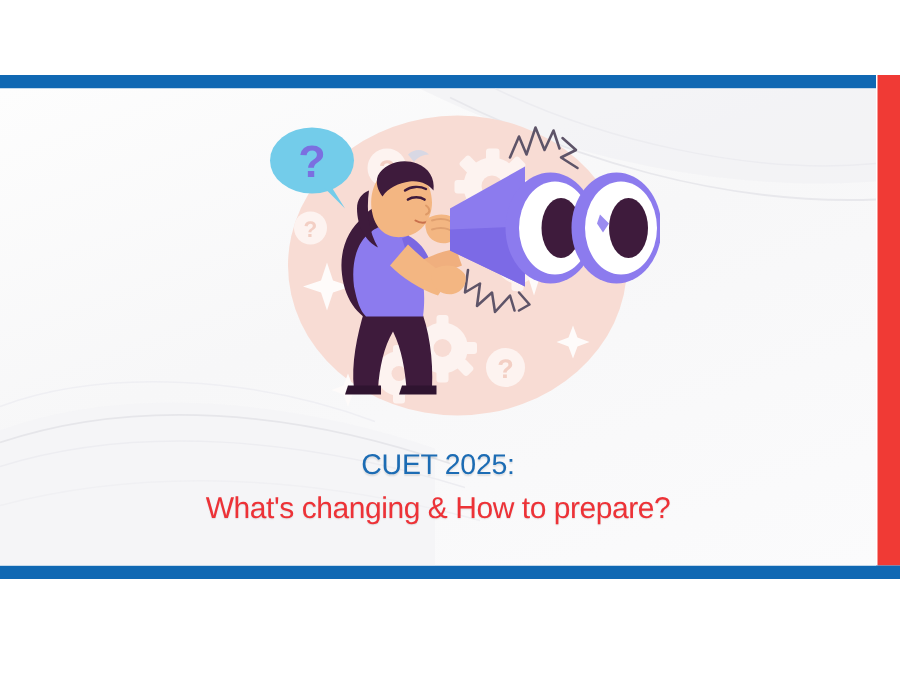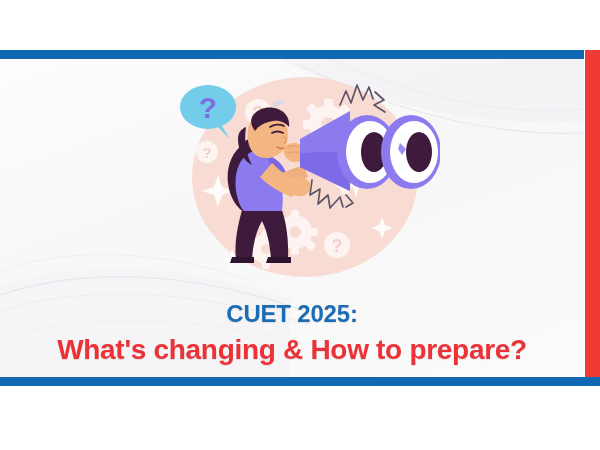--- a/index.html
+++ b/index.html
@@ -36,31 +36,31 @@
   .waves{position:absolute;left:0;top:0;width:584px;height:318px;}
   .illus-wrap{
     position:absolute;left:160px;top:8px;width:280px;height:215px;
   }
   .headings{
     position:absolute;left:0;right:0;top:240px;text-align:center;
   }
   .title-main{
     display:block;
     color:#1C6CB4;
-    font-size:24px;
-    font-weight:bold;
+    font-size:19px;
+    font-weight:normal;
     letter-spacing:-0.2px;
     line-height:1.25;
     text-shadow:0 1px 1px rgba(0,0,0,0.10);
   }
   .title-sub{
     display:block;
     color:#ED3237;
-    font-size:28px;
-    font-weight:bold;
+    font-size:20px;
+    font-weight:normal;
     letter-spacing:-0.3px;
     line-height:1.3;
     margin-top:3px;
     text-shadow:0 1px 1px rgba(0,0,0,0.10);
   }
 </style>
 </head>
 <body>
 
 <div id="slide-banner">

